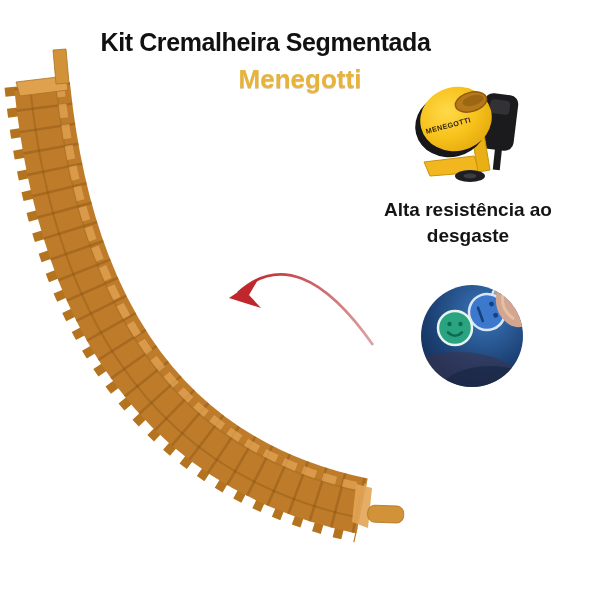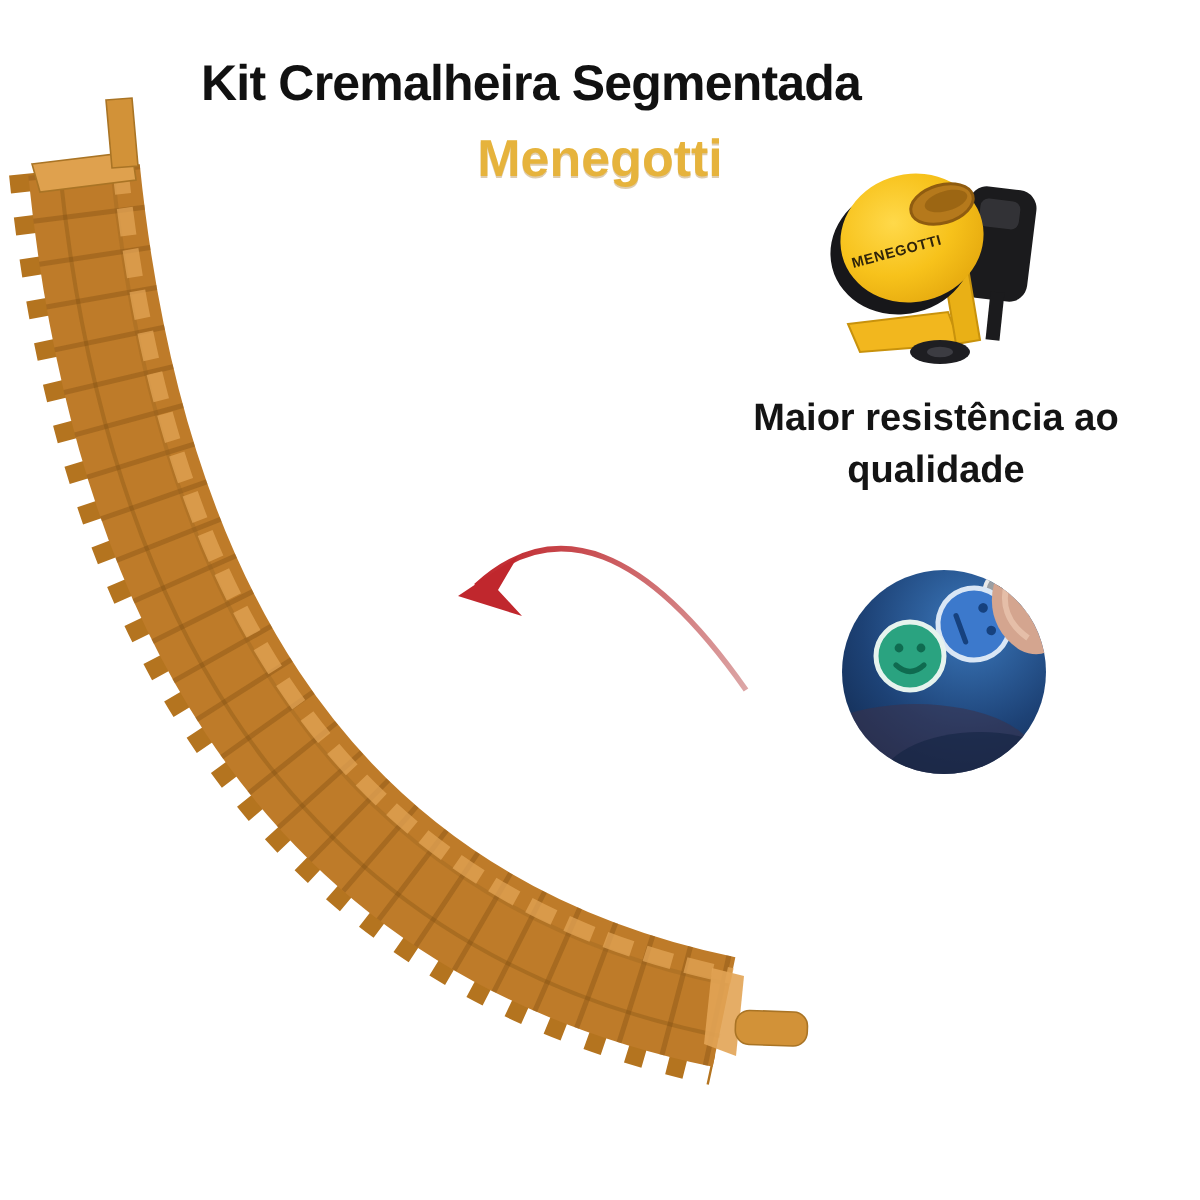--- a/index.html
+++ b/index.html
@@ -86,22 +86,22 @@
     <ellipse cx="49" cy="41" rx="36" ry="32" transform="rotate(-14 49 41)" fill="#17171A"></ellipse>
     <ellipse cx="54" cy="35" rx="36" ry="32" transform="rotate(-14 54 35)" fill="url(#drumG)"></ellipse>
 
     <ellipse cx="69" cy="18" rx="16" ry="9.5" transform="rotate(-16 69 18)" stroke="#8F5C10" stroke-width="1.5" fill="#B5791C"></ellipse>
     <ellipse cx="71" cy="16.5" rx="11" ry="5" transform="rotate(-16 71 16.5)" fill="#8F5C10" opacity="0.65"></ellipse>
 
     <text x="47" y="44" transform="rotate(-15 47 44)" text-anchor="middle" font-size="7.2" font-weight="bold" letter-spacing="0.4" fill="#30240A">MENEGOTTI</text>
   </svg>
 
   <div class="abs feature feat1">
-    <span>Maior resistência ao</span>
-    <span>qualidade</span>
+    <span>Alta resistência ao</span>
+    <span>desgaste</span>
   </div>
 
   <svg class="abs" style="left:420px;top:284px" width="104" height="104" viewBox="0 0 104 104">
     <defs>
       <radialGradient id="bgG" cx="62%" cy="28%" r="85%">
         <stop offset="0" stop-color="#3B78BC"></stop>
         <stop offset="0.6" stop-color="#1D4276"></stop>
         <stop offset="1" stop-color="#12294E"></stop>
       </radialGradient>
       <clipPath id="circleClip">

